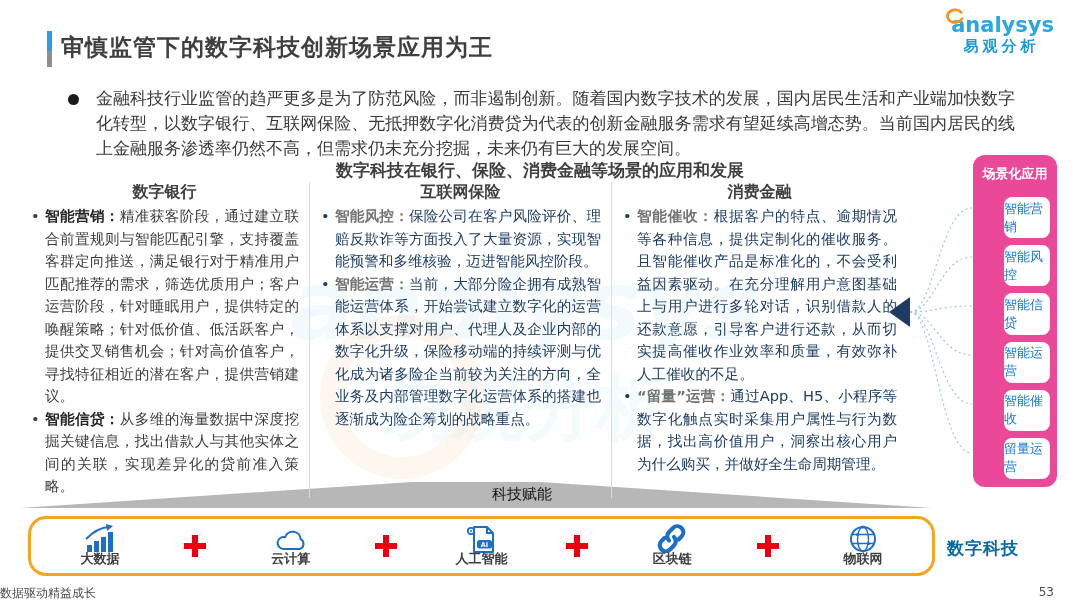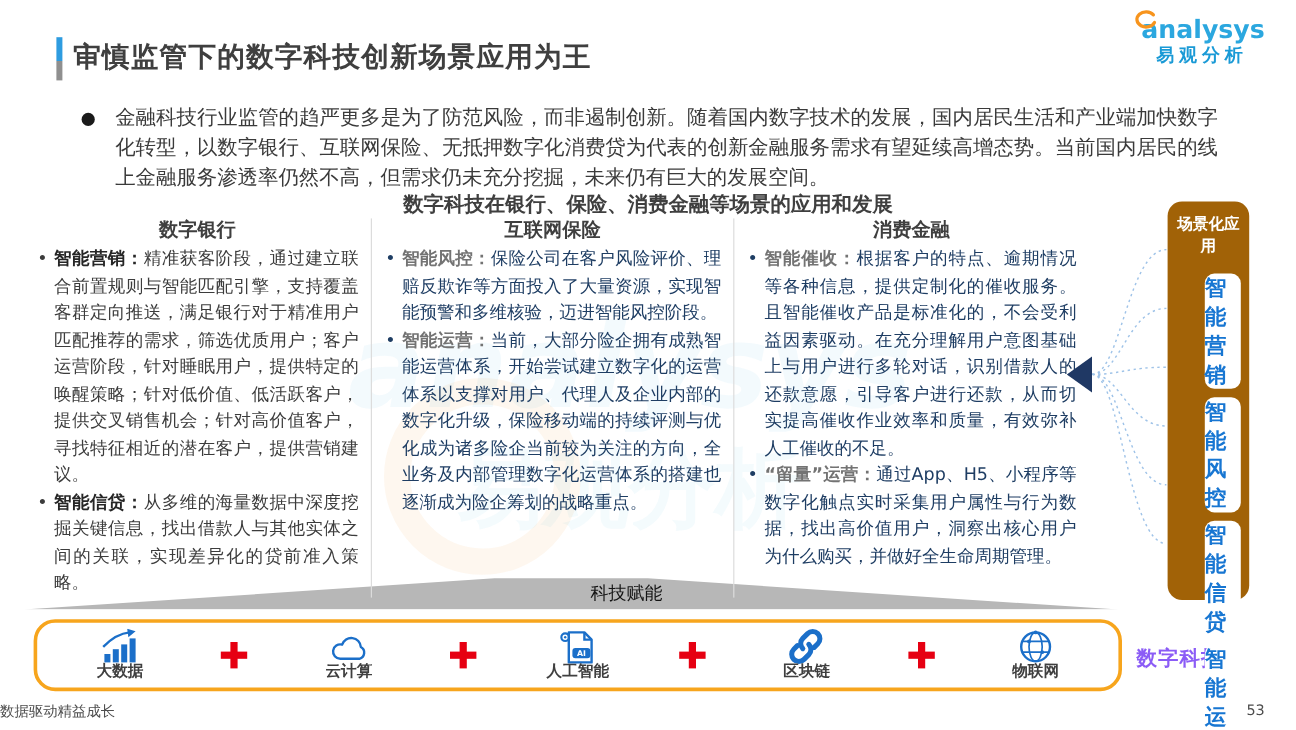--- a/index.html
+++ b/index.html
@@ -31,47 +31,47 @@
   .col-header{text-align:center;font-size:16px;font-weight:bold;color:#3f3f3f;margin-bottom:2px;}
   .bullet{position:relative;padding-left:15px;font-size:14.6px;line-height:22.5px;text-align:justify;}
   .bullet::before{content:"\2022";position:absolute;left:1px;top:0;}
   .col1 .bullet{color:#3c3c3c;}
   .col2 .bullet,.col3 .bullet{color:#1e3d63;}
   .b-label{font-weight:bold;}
   .col1 .b-label{color:#262626;}
   .col2 .b-label,.col3 .b-label{color:#737373;}
   .b-em{}
   
-  .scenario-panel{position:absolute;left:973px;top:168px;width:68px;height:332px;
-    background:#a16207;border-radius:12px;box-sizing:border-box;padding:7px 7px 8px;
+  .scenario-panel{position:absolute;left:973px;top:155px;width:84px;height:332px;
+    background:#ec4899;border-radius:12px;box-sizing:border-box;padding:7px 7px 8px;
     display:flex;flex-direction:column;z-index:3;}
   .scenario-title{color:#fff;font-size:13px;font-weight:bold;text-align:center;margin:3px 0 7px;}
   .scenario-btn{background:#fff;border-radius:8px;flex:1;margin-top:7px;
     display:flex;align-items:center;justify-content:center;
-    color:#1776d2;font-size:18px;font-weight:bold;cursor:pointer;margin-left:24px;}
+    color:#1776d2;font-size:13px;font-weight:normal;cursor:pointer;margin-left:24px;}
   .scenario-btn:first-of-type{margin-top:0;}
   
   .connector{position:absolute;left:886px;top:150px;width:88px;height:336px;z-index:2;}
   
   .enable-band{position:absolute;left:20px;top:479px;width:912px;height:29px;background:#b7b7b7;
     -webkit-clip-path:polygon(0 100%,43% 10%,57% 10%,100% 100%);
     clip-path:polygon(0 100%,43% 10%,57% 10%,100% 100%);z-index:1;}
   .enable-label{position:absolute;left:455px;top:485px;width:134px;text-align:center;
     font-size:15px;font-weight:normal;color:#141414;z-index:2;}
   
   .tech-bar{position:absolute;left:28px;top:516px;width:907px;height:60px;box-sizing:border-box;
     border:3px solid #f7a51d;border-radius:18px;background:#fff;z-index:2;
     display:flex;align-items:center;justify-content:space-between;padding:0 30px;}
   .tech-item{display:flex;flex-direction:column;align-items:center;width:78px;}
   .tech-item svg{display:block;}
   .tech-label{font-size:13px;font-weight:bold;color:#3f3f3f;margin-top:-4px;}
   .plus{position:relative;width:22px;height:22px;}
   .plus::before{content:"";position:absolute;left:8px;top:0;width:6px;height:22px;background:#e60012;}
   .plus::after{content:"";position:absolute;left:0;top:8px;width:22px;height:6px;background:#e60012;}
-  .digital-tech{position:absolute;left:947px;top:537px;font-size:17px;font-weight:bold;color:#8b5cf6;letter-spacing:1px;}
+  .digital-tech{position:absolute;left:947px;top:537px;font-size:17px;font-weight:bold;color:#0369a1;letter-spacing:1px;}
   
   .footer-date{position:absolute;left:20px;top:585px;font-size:16px;color:#4d4d4d;margin-top:27px;}
   .footer-slogan{position:absolute;left:0;top:585px;width:1080px;font-size:12px;color:#4d4d4d;}
   .footer-page{position:absolute;right:26px;top:585px;font-size:12px;color:#4d4d4d;}
   
   .watermark{position:absolute;left:250px;top:230px;width:520px;height:240px;z-index:0;pointer-events:none;}
   .wm-ring{position:absolute;left:70px;top:85px;width:120px;height:120px;border-radius:50%;
     border:22px solid rgba(247,148,29,0.07);}
   .wm-brand{position:absolute;left:40px;top:20px;font-size:96px;font-weight:bold;font-style:italic;
     color:rgba(43,167,223,0.055);white-space:nowrap;}

